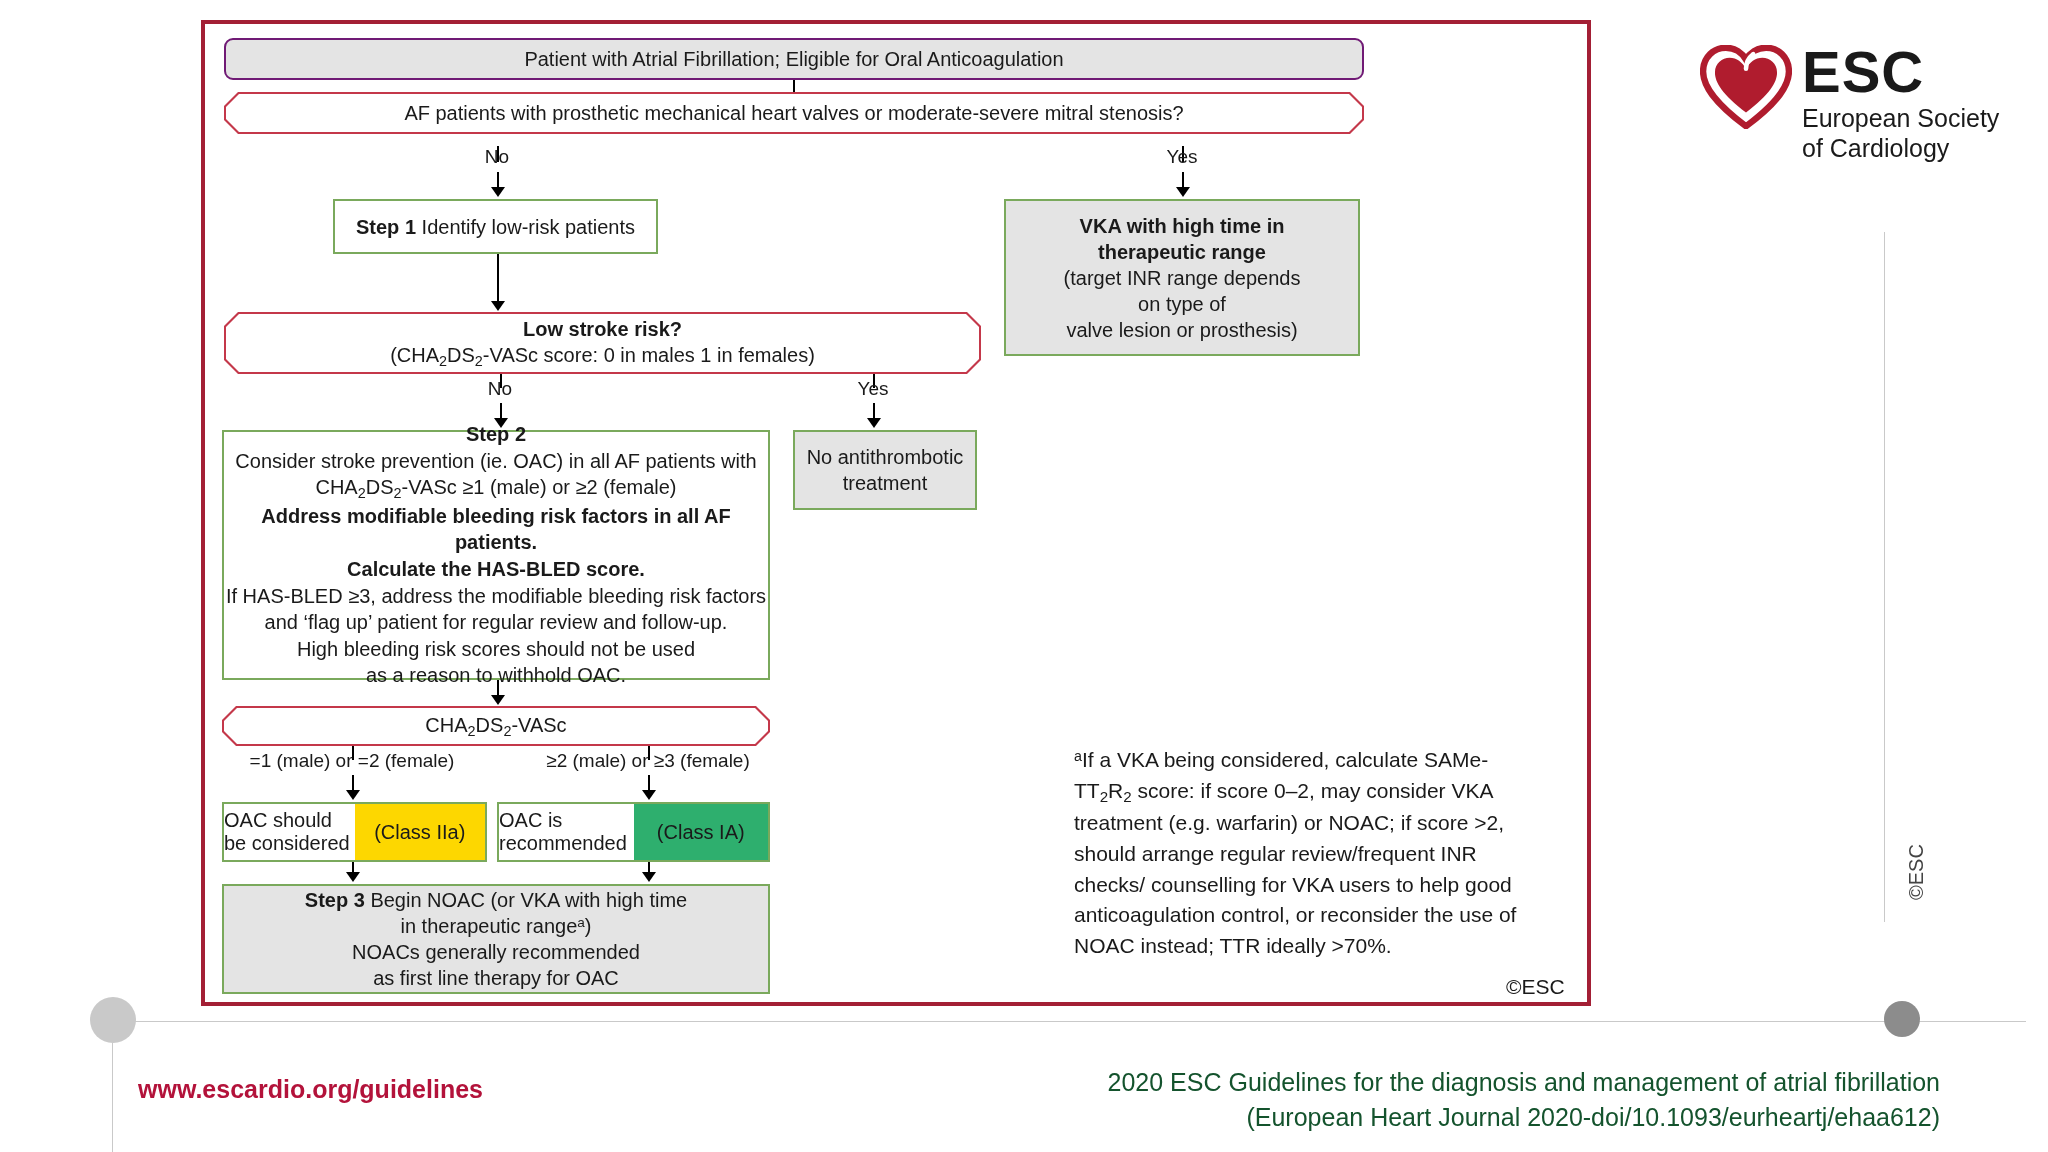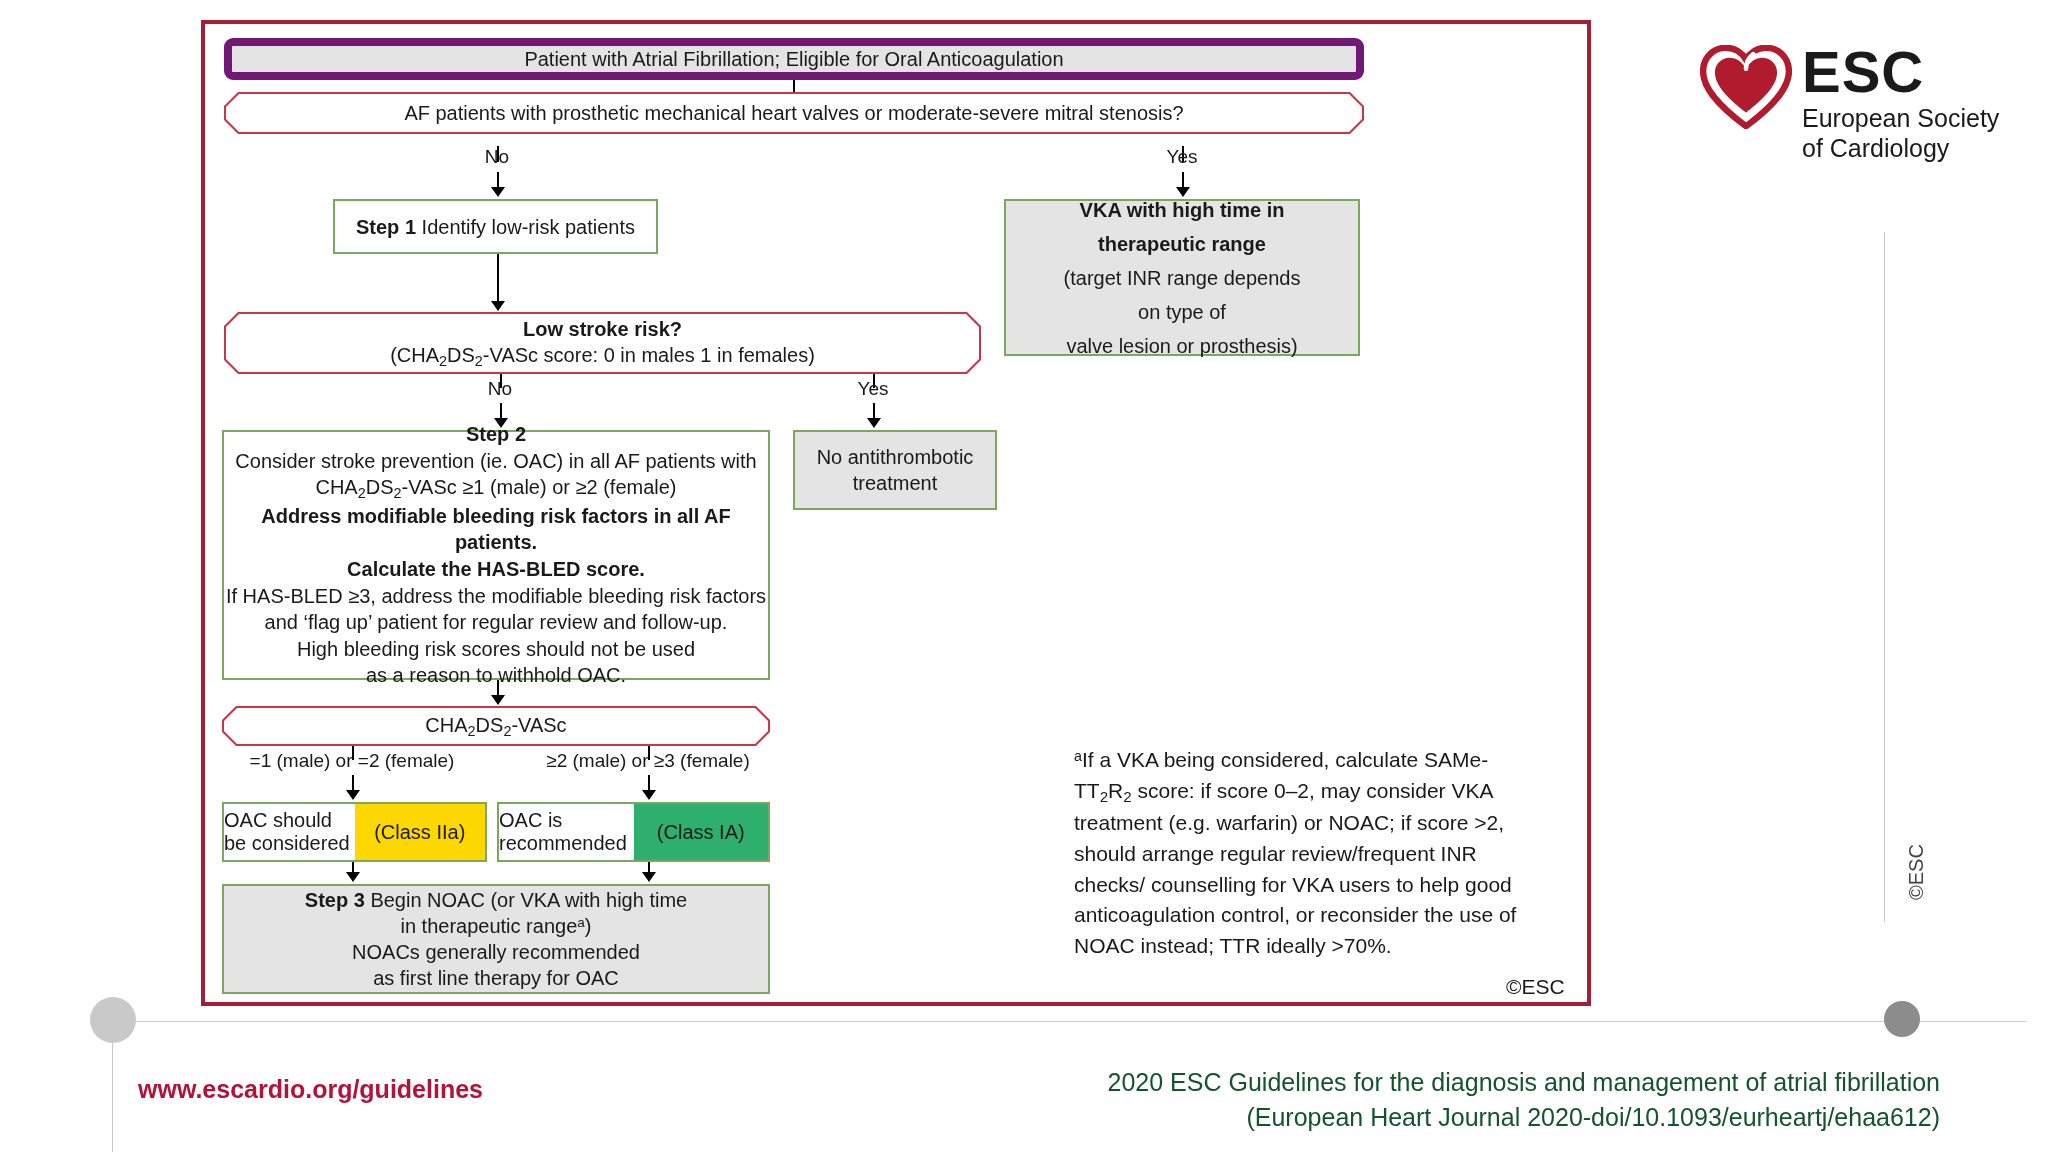--- a/index.html
+++ b/index.html
@@ -47,21 +47,21 @@
     align-items: center;
     justify-content: center;
     text-align: center;
     line-height: 1.30;
   }
   .node-line { display: block; width: 100%; }
 
   
   .node-blue {
     background: #e4e4e4;
-    border: 8px solid #701a75;
+    border: 2px solid #701a75;
     border-radius: 9px;
     font-size: 20px;
   }
 
   
   .node-red {
     background: #ffffff;
     font-size: 20px;
     border: none;
     padding: 0;
@@ -322,21 +322,21 @@
 <div class="thin-line" style="left:497px; top:146px; height:16px;"></div>
 <div class="branch-label" style="left:457px; top:146px; width:80px;">No</div>
 <div class="vline" style="left:497px; top:172px; height:18px;"></div>
 <div class="arrow-head" style="left:491px; top:187px;"></div>
 
 <div class="thin-line" style="left:1182px; top:146px; height:16px;"></div>
 <div class="branch-label" style="left:1142px; top:146px; width:80px;">Yes</div>
 <div class="vline" style="left:1182px; top:172px; height:18px;"></div>
 <div class="arrow-head" style="left:1176px; top:187px;"></div>
 
-<div class="node node-green-grey" style="left:1004px; top:199px; width:356px; height:157px;gap:8px;">
+<div class="node node-green-grey" style="left:1004px; top:199px; width:356px; height:157px;">
   <span class="node-line bold">VKA with high time in</span>
   <span class="node-line bold">therapeutic range</span>
   <span class="node-line">(target INR range depends</span>
   <span class="node-line">on type of</span>
   <span class="node-line">valve lesion or prosthesis)</span>
 </div>
 
 <div class="node node-green" style="left:333px; top:199px; width:325px; height:55px;">
   <span class="node-line">
     <span class="bold">Step 1</span>
@@ -357,21 +357,21 @@
 <div class="thin-line" style="left:500px; top:374px; height:14px;"></div>
 <div class="branch-label" style="left:460px; top:378px; width:80px;">No</div>
 <div class="vline" style="left:500px; top:403px; height:18px;"></div>
 <div class="arrow-head" style="left:494px; top:418px;"></div>
 
 <div class="thin-line" style="left:873px; top:374px; height:14px;"></div>
 <div class="branch-label" style="left:833px; top:378px; width:80px;">Yes</div>
 <div class="vline" style="left:873px; top:403px; height:18px;"></div>
 <div class="arrow-head" style="left:867px; top:418px;"></div>
 
-<div class="node node-green-grey" style="left:793px; top:430px; width:204px; height:80px;">
+<div class="node node-green-grey" style="left:793px; top:430px; width:184px; height:80px;">
   <span class="node-line">No antithrombotic</span>
   <span class="node-line">treatment</span>
 </div>
 
 <div class="node node-green" style="left:222px; top:430px; width:548px; height:250px; line-height:1.33;">
   <span class="node-line bold">Step 2</span>
   <span class="node-line">Consider stroke prevention (ie. OAC) in all AF patients with</span>
   <span class="node-line"><span>CHA</span><sub>2</sub><span>DS</span><sub>2</sub><span>-VASc ≥1 (male) or ≥2 (female)</span></span>
   <span class="node-line bold">Address modifiable bleeding risk factors in all AF patients.</span>
   <span class="node-line bold">Calculate the HAS-BLED score.</span>

